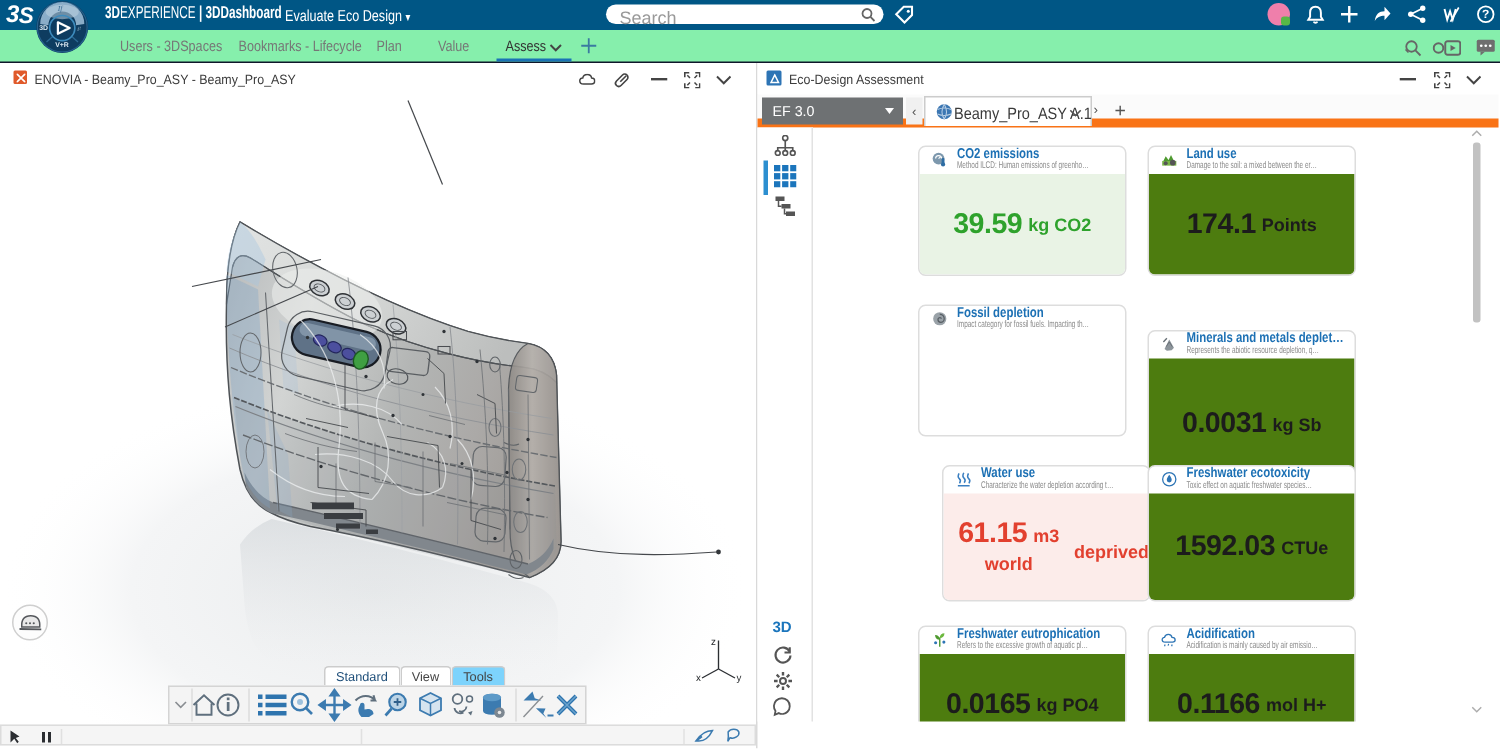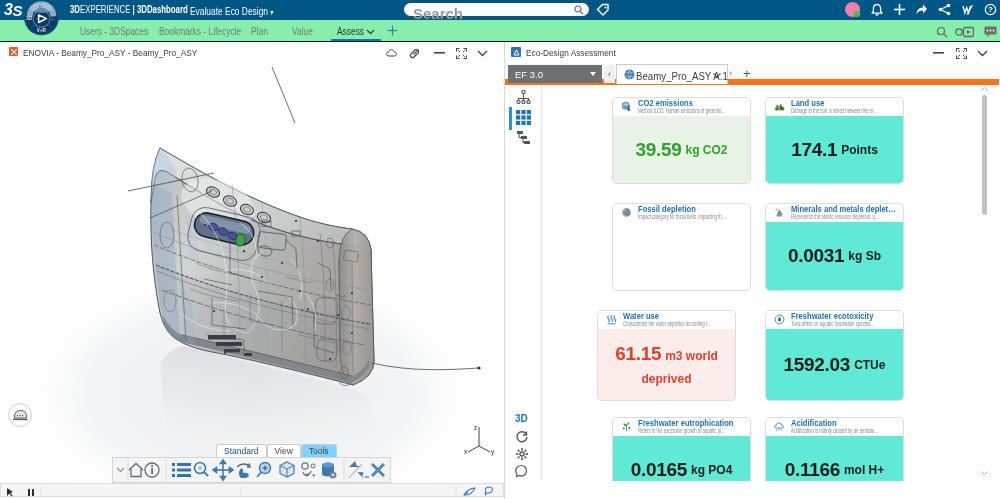--- a/index.html
+++ b/index.html
@@ -7,21 +7,21 @@
   font-family:"Liberation Sans", sans-serif; }
 #page { position:relative; width:1000px; height:499px; overflow:hidden; }
 .abs { position:absolute; }
 
 
 #topbar { position:absolute; left:0; top:0; width:1000px; height:20px; background:#005685; }
 #brand { position:absolute; left:70px; top:3px; font-size:11.5px; color:#fff; white-space:nowrap; transform:scaleX(0.68); transform-origin:left center; }
 #brand b { font-weight:bold; }
 #appname { position:absolute; left:190px; top:4.5px; font-size:10.5px; color:#fff; white-space:nowrap; transform:scaleX(0.8); transform-origin:left center; }
 #searchpill { position:absolute; left:404px; top:3px; width:185px; height:13px; background:#fff; border-radius:7px; }
-#searchpill span { position:absolute; left:9px; top:2px; font-size:15px; color:#999;font-weight:bold; }
+#searchpill span { position:absolute; left:9px; top:2px; font-size:12px; color:#999; }
 
 
 #tabrow { position:absolute; left:0; top:20px; width:1000px; height:22px; background:#86efac; border-bottom:1px solid #0f172a; }
 .tab { position:absolute; top:6px; font-size:10px; color:#767676; white-space:nowrap; transform:scaleX(0.84); transform-origin:left center; }
 #tab-assess { color:#333; }
 #assess-under { position:absolute; left:331px; top:19px; width:50px; height:2px; background:#1a73b5; }
 
 
 #lwidget { position:absolute; left:0; top:42px; width:504px; height:457px; background:#fff; }
 #rwidget { position:absolute; left:504px; top:42px; width:496px; height:457px; background:#fff; border-left:1px solid #d9d9d9; }
@@ -50,21 +50,21 @@
 .csub { font-size:6.5px; line-height:6.5px; color:#8a8a8a; white-space:nowrap; transform:scaleX(0.66); transform-origin:left top; margin-top:0.5px; }
 .cicon { position:absolute; left:8px; top:3px; width:11px; height:11px; }
 .cbody { position:absolute; left:0; top:18px; right:0; bottom:0; display:flex; align-items:center; justify-content:center; text-align:center; }
 .cval { font-weight:bold; font-size:19px; letter-spacing:-0.3px; }
 .cunit { font-weight:bold; font-size:12px; margin-left:4px; letter-spacing:0; }
 .green { color:#2ea22c; }
 .dark { color:#1c1c1c; }
 .red { color:#e2402f; }
 .bg-green { background:#e9f3e5; }
 .bg-red { background:#fcecea; }
-.bg-gray { background:#5eead4;align-items:center; }
+.bg-gray { background:#4d7c0f;align-items:center; }
 
 
 #sbar { position:absolute; left:476px; top:42px; width:8px; height:396px; }
 #sthumb { position:absolute; left:1px; top:11px; width:5px; height:120px; background:#c2c2c2; border-radius:2px; }
 
 
 #viewtabs { position:absolute; left:216px; top:402px; height:13px; font-size:8.5px; color:#444; }
 .vtab { float:left; padding:1px 7px; border:1px solid #ccc; border-bottom:none; background:#fff; border-radius:3px 3px 0 0; }
 #ltoolbar { position:absolute; left:112px; top:415px; width:279px; height:26px; background:#f4f4f4; border:1px solid #d4d4d4; }
 #lstatus { position:absolute; left:0; top:441px; width:504px; height:14px; background:#f5f5f5; border:1px solid #dcdcdc; }
@@ -645,48 +645,48 @@
         <div class="chead">
           <svg class="cicon" viewBox="0 0 14 14">
               <circle cx="7" cy="7" r="5.6" fill="#9aa2a8"></circle>
               <path d="M7 7 m0 -3.8 a3.8 3.8 0 0 1 3.8 3.8 a3 3 0 0 1 -3 3 a2.3 2.3 0 0 1 -2.3 -2.3 a1.7 1.7 0 0 1 1.7 -1.7 a1.1 1.1 0 0 1 1.1 1.1" fill="none" stroke="#585f65" stroke-width="1.1"></path>
             </svg>
           <div class="ctitle">Fossil depletion</div>
           <div class="csub">Impact category for fossil fuels. Impacting th…</div>
         </div>
       </div>
 
-      <div class="card" style="left:222px;top:119px;height:88px">
+      <div class="card" style="left:222px;top:136px;height:108px">
         <div class="chead">
           <svg class="cicon" viewBox="0 0 14 14">
               <path d="M3 11 L7 3 L11 10 L9 12 L5 12.5 Z" fill="#8d959b"></path>
               <path d="M4.5 9 L7 5 L9.5 9" fill="none" stroke="#676f75" stroke-width="0.8"></path>
               <path d="M2 5 L5 2" stroke="#676f75" stroke-width="1.2"></path>
             </svg>
           <div class="ctitle">Minerals and metals deplet…</div>
           <div class="csub">Represents the abiotic resource depletion, q…</div>
         </div>
         <div class="cbody bg-gray">
             <span class="cval dark">0.0031</span>
             <span class="cunit dark">kg Sb</span>
           </div>
       </div>
 
-      <div class="card" style="left:54px;top:226px;height:91px">
+      <div class="card" style="left:85px;top:226px;height:91px">
         <div class="chead">
           <svg class="cicon" viewBox="0 0 14 14">
               <path d="M3 2 C2 4 2 5.5 3.2 6.5 C4.4 7.5 4.4 9 3.4 10.5" fill="none" stroke="#3a7fc1" stroke-width="1.3"></path>
               <path d="M7 1.5 C6 3.5 6 5 7.2 6 C8.4 7 8.4 8.5 7.4 10" fill="none" stroke="#3a7fc1" stroke-width="1.3"></path>
               <path d="M11 2 C10 4 10 5.5 11.2 6.5 C12.4 7.5 12.4 9 11.4 10.5" fill="none" stroke="#3a7fc1" stroke-width="1.3"></path>
               <path d="M2 12.5 L12 12.5" stroke="#3a7fc1" stroke-width="1.2"></path>
             </svg>
           <div class="ctitle">Water use</div>
           <div class="csub">Characterize the water depletion according t…</div>
         </div>
-        <div class="cbody bg-red" style="flex-direction:column;justify-content:center;">
+        <div class="cbody bg-red" style="justify-content:flex-end;">
           <div><span class="cval red">61.15</span><span class="cunit red">m3 world</span></div>
           <div class="cunit red" style="margin-left:0;margin-top:7px">deprived</div>
         </div>
       </div>
 
       <div class="card" style="left:222px;top:226px;height:91px">
         <div class="chead">
           <svg class="cicon" viewBox="0 0 14 14">
               <circle cx="7" cy="7" r="5.6" fill="none" stroke="#2e75b5" stroke-width="1.1"></circle>
               <path d="M7 3.2 C5.6 5.2 4.9 6.4 4.9 7.6 a2.1 2.1 0 0 0 4.2 0 C9.1 6.4 8.4 5.2 7 3.2 Z" fill="#2e75b5"></path>

